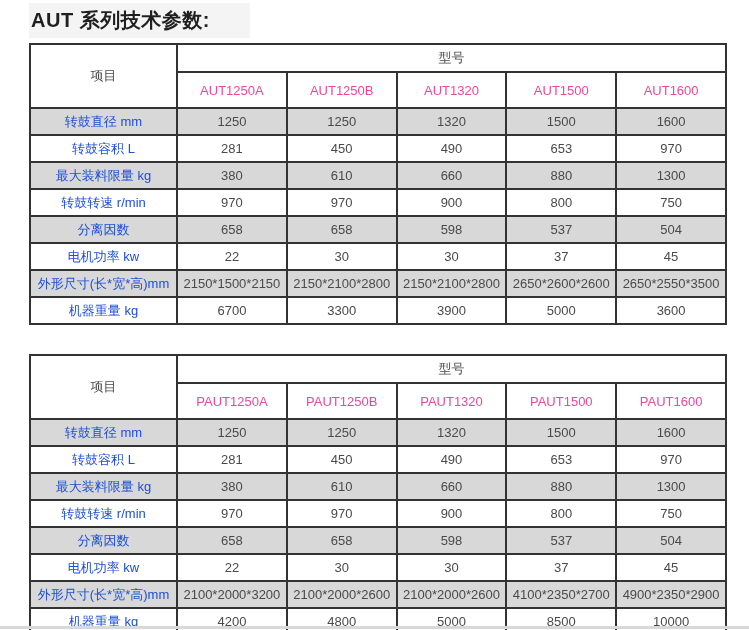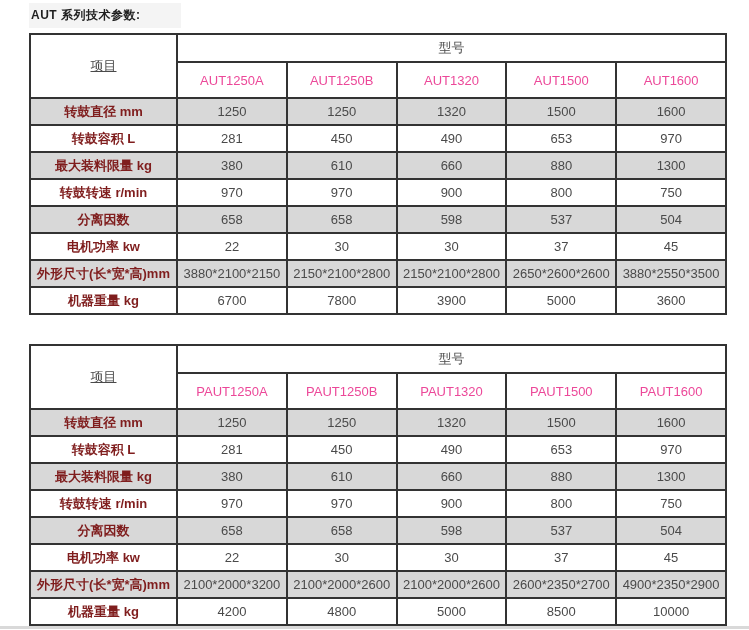--- a/index.html
+++ b/index.html
@@ -18,21 +18,21 @@
     font-family:"Liberation Sans","DejaVu Sans",sans-serif;
     position:relative;
     overflow:hidden;
   }
   main{padding:3px 22px 0 29px;}
   .spec-block{margin:0;}
   .spec-block + .spec-block{margin-top:29px;}
   .spec-title{
     margin:0 0 5px 0;
     display:inline-block;
-    font-size:12px;
+    font-size:20px;
     font-weight:bold;
     color:var(--title-text);
     background:var(--title-bg);
     padding:4px 40px 4px 2px;
     letter-spacing:0.5px;
   }
   table.spec-table{
     border-collapse:collapse;
     table-layout:fixed;
     width:698px;
@@ -45,25 +45,25 @@
     font-size:13px;
     font-weight:normal;
     color:var(--cell-text);
     padding:0 2px;
     background:#ffffff;
     white-space:nowrap;
   }
   col.item-col{width:147px;}
   thead tr.group-row th{height:28px;}
   thead tr.model-row th{height:36px;color:#ec4899;}
-  th.item-header{color:#3d3d3d;text-decoration:underline;}
+  th.item-header{color:#3d3d3d;}
   tbody tr{height:27px;}
   tbody tr.shaded th,
   tbody tr.shaded td{background:var(--row-shade);}
-  tbody th.row-label{font-weight:bold;color:#7f1d1d;}
+  tbody th.row-label{font-weight:normal;color:#1d4ed8;}
   .bottom-divider{
     position:absolute;
     left:0;bottom:1px;
     width:749px;height:3px;
     background:var(--divider);
   }
 </style>
 </head>
 <body>
 
@@ -132,30 +132,30 @@
           <tr class="">
             <th class="row-label" scope="row">电机功率 kw</th>
             <td>22</td>
             <td>30</td>
             <td>30</td>
             <td>37</td>
             <td>45</td>
           </tr>
           <tr class="shaded">
             <th class="row-label" scope="row">外形尺寸(长*宽*高)mm</th>
-            <td>3880*2100*2150</td>
+            <td>2150*1500*2150</td>
             <td>2150*2100*2800</td>
             <td>2150*2100*2800</td>
             <td>2650*2600*2600</td>
-            <td>3880*2550*3500</td>
+            <td>2650*2550*3500</td>
           </tr>
           <tr class="">
             <th class="row-label" scope="row">机器重量 kg</th>
             <td>6700</td>
-            <td>7800</td>
+            <td>3300</td>
             <td>3900</td>
             <td>5000</td>
             <td>3600</td>
           </tr>
         </tbody>
     </table>
   </section>
 
   <section class="spec-block">
     <table class="spec-table">
@@ -222,21 +222,21 @@
             <td>30</td>
             <td>30</td>
             <td>37</td>
             <td>45</td>
           </tr>
           <tr class="shaded">
             <th class="row-label" scope="row">外形尺寸(长*宽*高)mm</th>
             <td>2100*2000*3200</td>
             <td>2100*2000*2600</td>
             <td>2100*2000*2600</td>
-            <td>2600*2350*2700</td>
+            <td>4100*2350*2700</td>
             <td>4900*2350*2900</td>
           </tr>
           <tr class="">
             <th class="row-label" scope="row">机器重量 kg</th>
             <td>4200</td>
             <td>4800</td>
             <td>5000</td>
             <td>8500</td>
             <td>10000</td>
           </tr>

